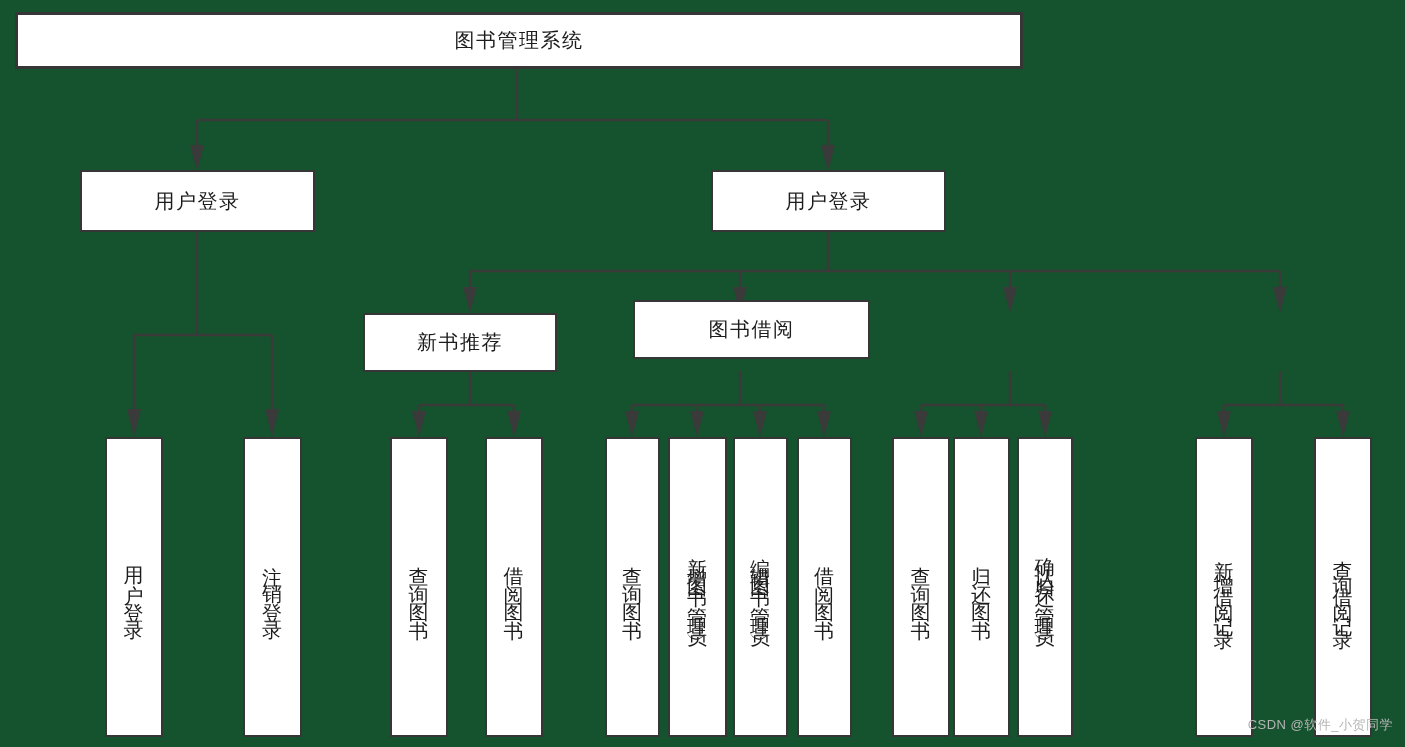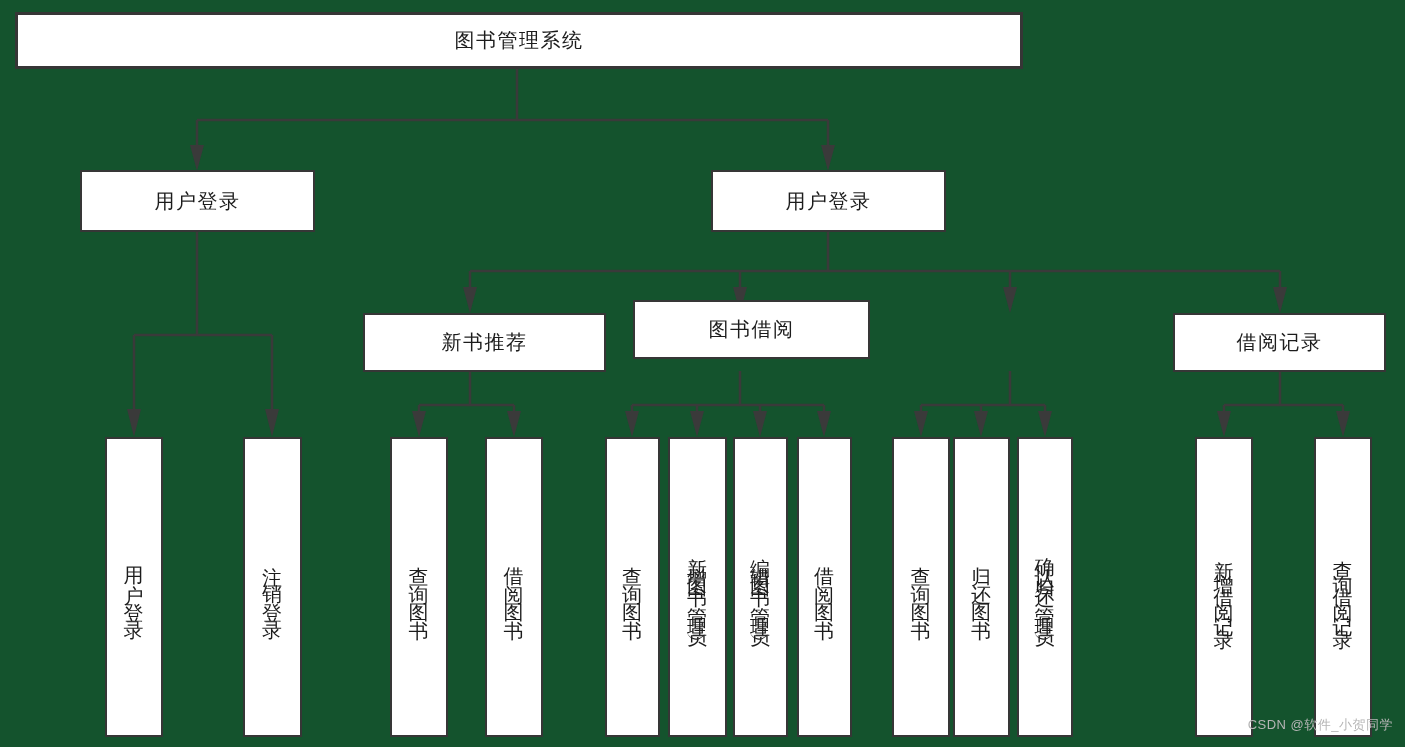--- a/index.html
+++ b/index.html
@@ -66,28 +66,25 @@
     <span class="h-label">图书管理系统</span>
   </div>
 
   <div class="node" style="left:80px; top:170px; width:235px; height:62px">
     <span class="h-label">用户登录</span>
   </div>
   <div class="node" style="left:711px; top:170px; width:235px; height:62px">
     <span class="h-label">用户登录</span>
   </div>
 
-  <div class="node" style="left:363px; top:313px; width:243px; height:59px">
+  <div class="node" style="left:363px; top:313px; width:194px; height:59px">
     <span class="h-label">新书推荐</span>
   </div>
   <div class="node" style="left:633px; top:300px; width:237px; height:59px">
     <span class="h-label">图书借阅</span>
-  </div>
-  <div class="node" style="left:1173px; top:313px; width:213px; height:59px">
-    <span class="h-label">借阅记录</span>
   </div>
 
   <div class="node" style="left:105px; top:437px; width:58px; height:300px">
     <span class="leaf-text" style="letter-spacing: 18px;">用户登录</span>
   </div>
   <div class="node" style="left:243px; top:437px; width:59px; height:300px">
     <span class="leaf-text" style="letter-spacing: 18px;">注销登录</span>
   </div>
 
   <div class="node" style="left:390px; top:437px; width:58px; height:300px">

